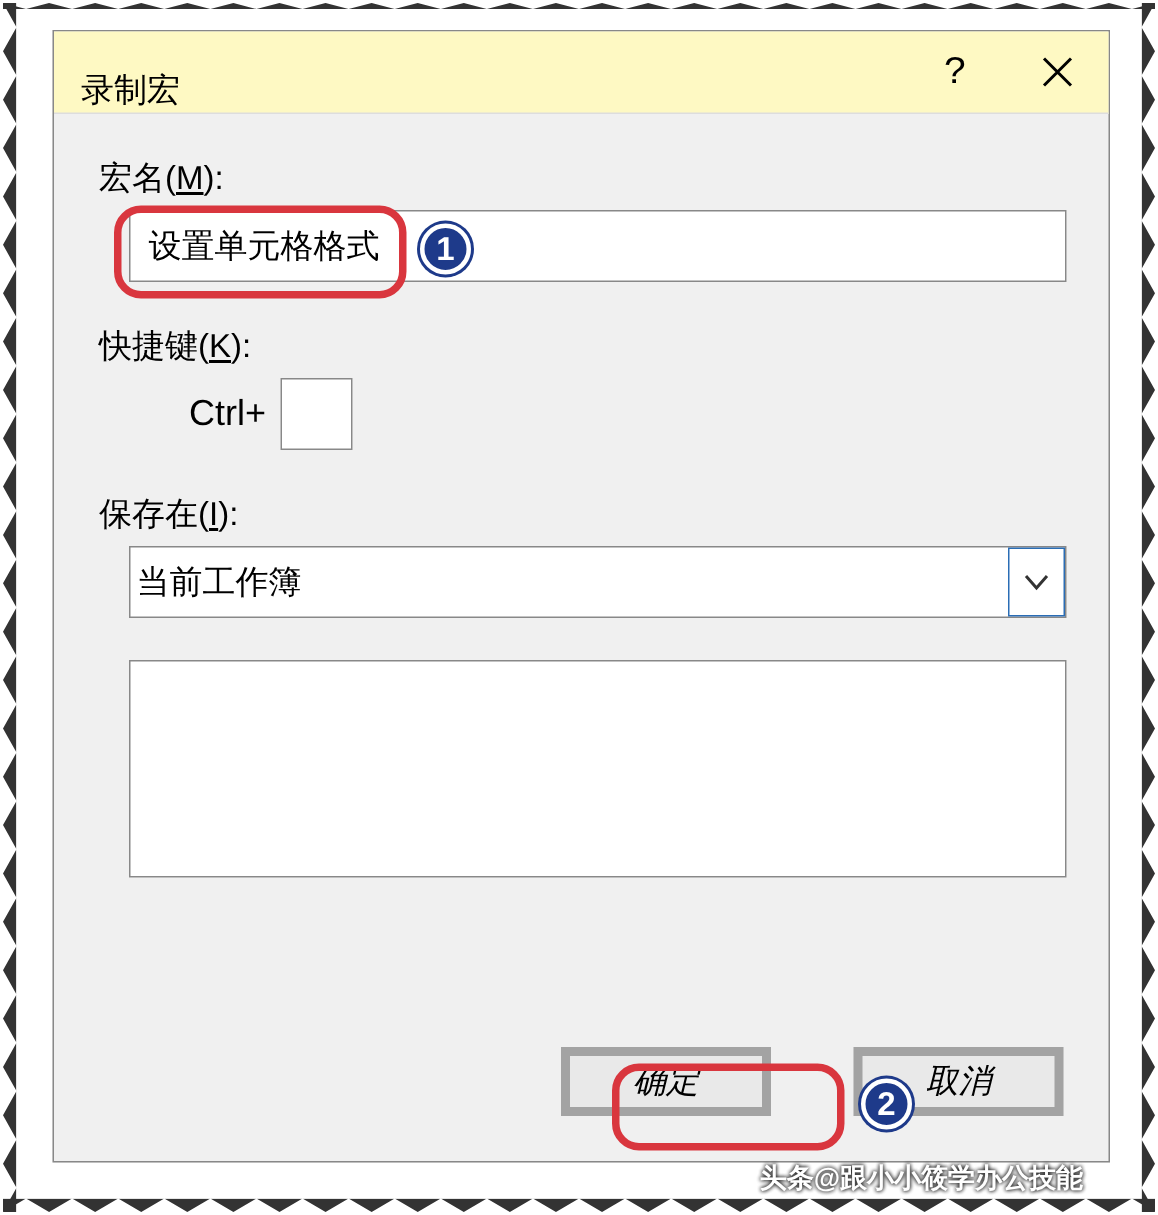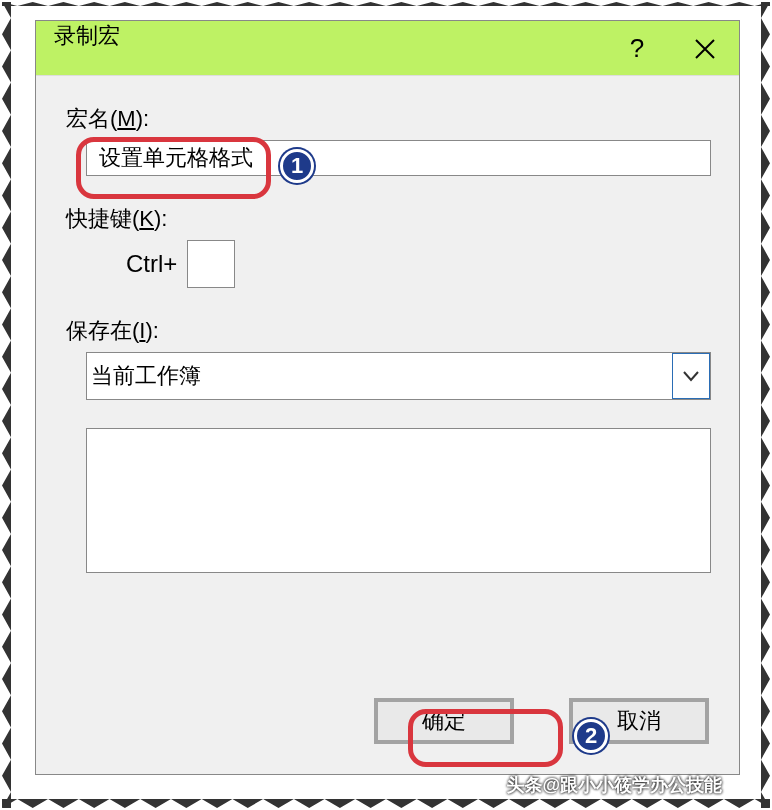--- a/index.html
+++ b/index.html
@@ -37,24 +37,25 @@
       top: 20px;
       width: 705px;
       height: 755px;
       background: #f0f0f0;
       border: 1px solid #888;
     }
     
     .title-bar {
       height: 55px;
       display: flex;
-      align-items: flex-start;
+      align-items: flex-end;
       padding: 0 0 0 18px;
-      background: #bef264;
+      background: #fef9c3;
       border-bottom: 1px solid #ddd;
+      font-family: Liberation Mono, monospace;
     }
     .title-text { font-size: 22px; flex: 1; }
     .title-btn { 
       width: 68px; height: 55px; display: flex; 
       align-items: center; justify-content: center;
       font-size: 26px; cursor: pointer;
     }
     .title-btn.close svg { width: 24px; height: 24px; }
     
     .content {
@@ -64,21 +65,21 @@
     
     .field-label {
       font-size: 22px;
       margin-bottom: 6px;
       display: block;
     }
     .field-label .u { text-decoration: underline; }
     
     .text-input {
       width: 625px;
-      height: 36px;
+      height: 48px;
       border: 1px solid #888;
       background: #fff;
       font-size: 22px;
       padding: 0 12px;
       margin-left: 20px;
       margin-bottom: 28px;
       outline: none;
     }
     
     .shortcut-row {
@@ -141,26 +142,27 @@
       bottom: 30px;
       right: 30px;
       display: flex;
       gap: 55px;
       align-items: center;
     }
     .dlg-btn {
       width: 140px;
       height: 46px;
       background: #e9e9e9;
-      border: 4px solid #a3a3a3;
+      border: 6px solid #a3a3a3;
       font-size: 22px;
       cursor: pointer;
       display: flex;
       align-items: center;
       justify-content: center;
+      font-style: italic;
     }
     
     
     .highlight {
       position: absolute;
       border: 5px solid #d9363e;
       border-radius: 18px;
       pointer-events: none;
       z-index: 5;
     }

